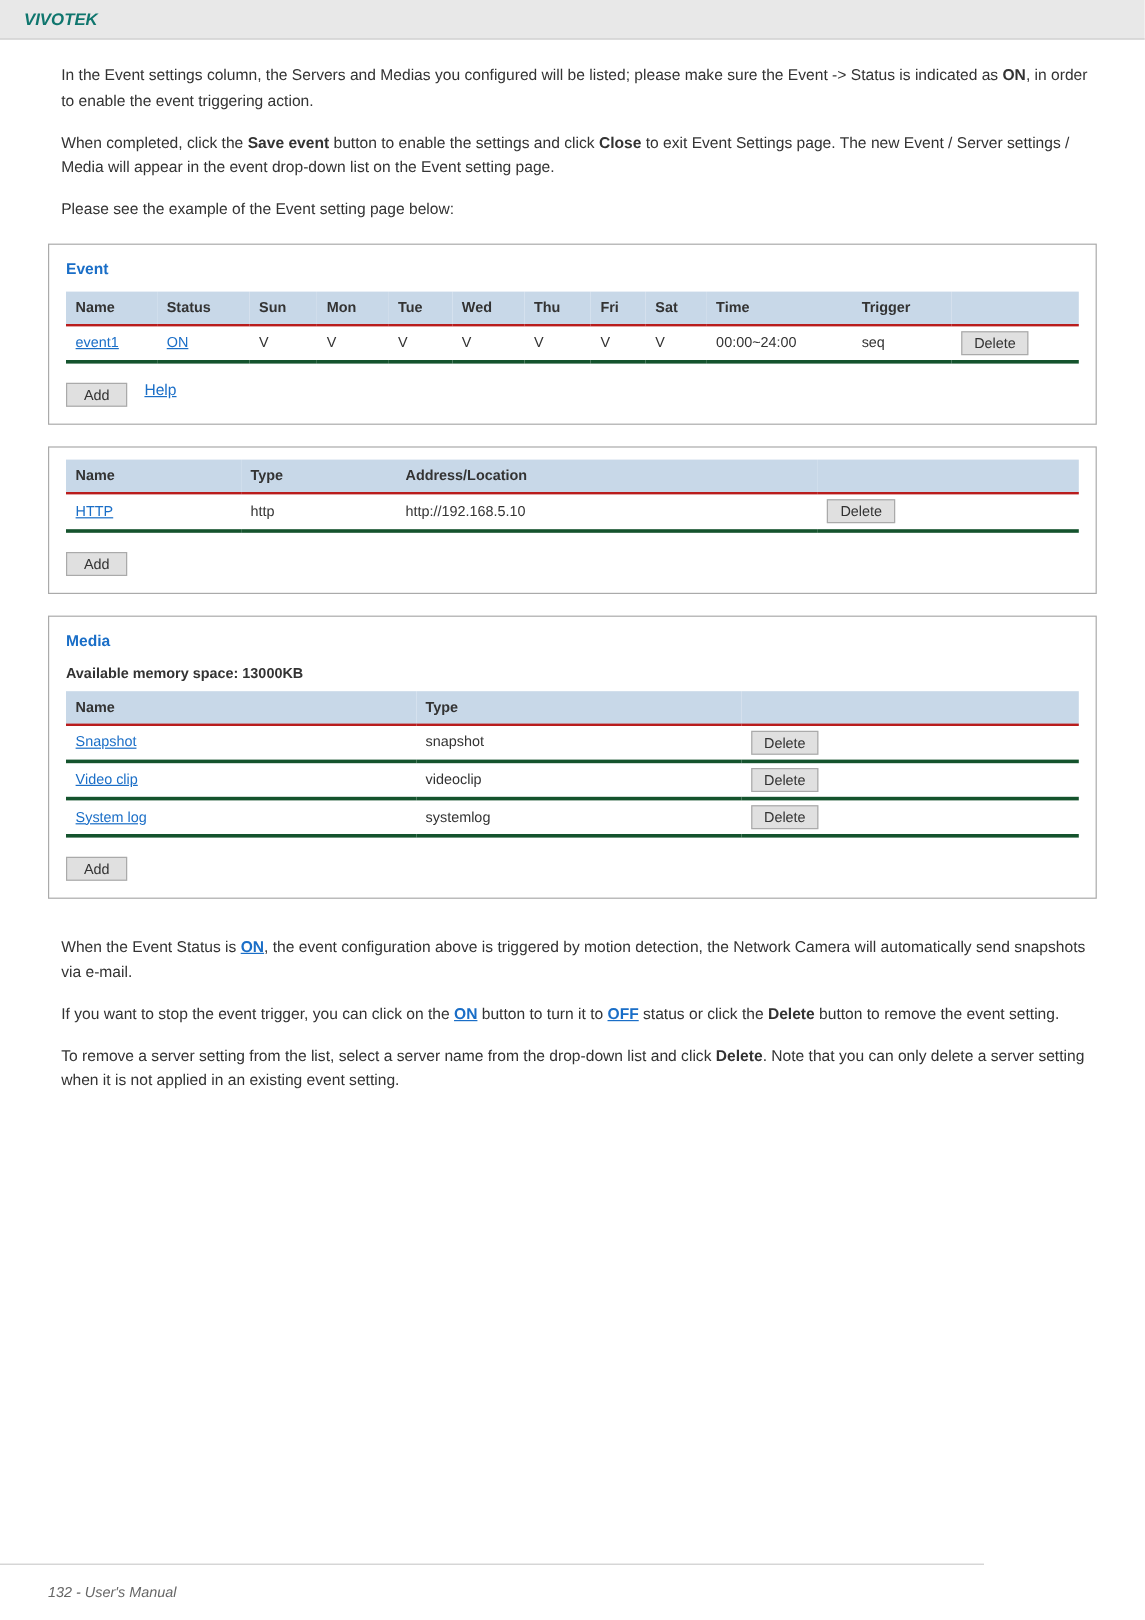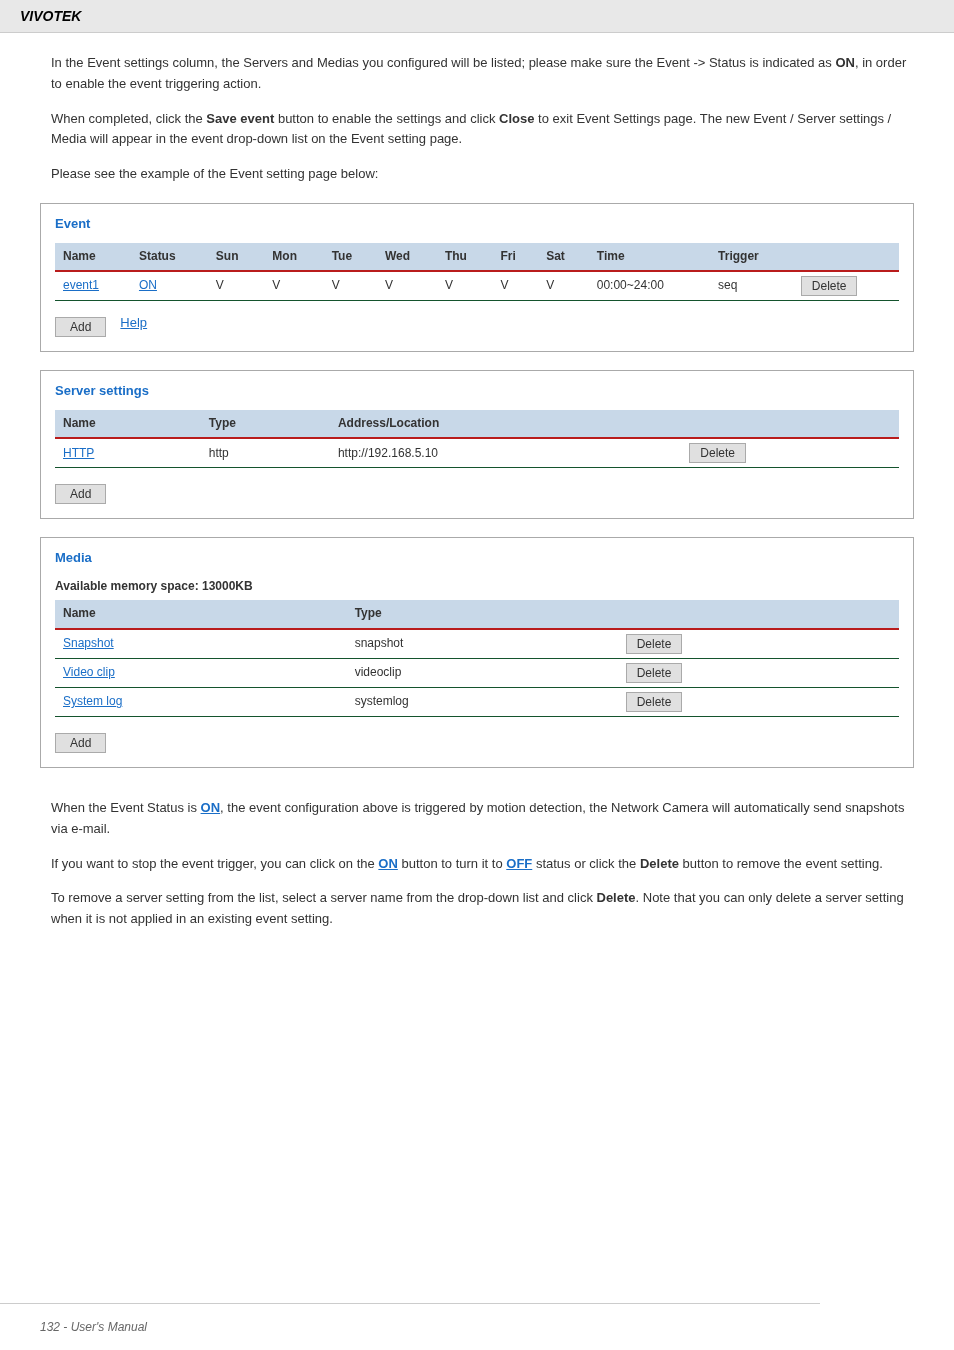--- a/index.html
+++ b/index.html
@@ -13,21 +13,21 @@
     }
 
     .header {
       background: #e8e8e8;
       padding: 8px 20px;
       border-bottom: 1px solid #ccc;
     }
     .header-brand {
       font-weight: bold;
       font-style: italic;
-      color: #000000;
+      color: #0f766e;
       font-size: 14px;
     }
 
     .main-content {
       padding: 20px 40px 20px 40px;
       line-height: 1.6;
     }
 
     .intro-para {
       margin-bottom: 14px;
@@ -63,21 +63,21 @@
     }
 
     table td {
       font-size: 12px;
       padding: 4px 8px;
       border: 1px solid #ccc;
     }
 
     .event-table th, .event-table td {
       border: none;
-      border-bottom: 1px solid #14532d;
+      border-bottom: 3px solid #14532d;
     }
 
     .event-table th {
       background: #c8d8e8;
       border-bottom: 2px solid #b91c1c;
     }
 
     .btn-delete {
       background: #e0e0e0;
       border: 1px solid #aaa;
@@ -203,21 +203,20 @@
         </tr>
       </tbody>
     </table>
     <div class="add-help-row">
       <button class="btn-add">Add</button>
       <a class="link-blue" href="#">Help</a>
     </div>
   </div>
 
   <div class="event-box">
-    <div class="box-title">Server settings</div>
     <table class="event-table">
       <thead>
         <tr>
           <th>Name</th>
           <th>Type</th>
           <th>Address/Location</th>
           <th></th>
         </tr>
       </thead>
       <tbody>

